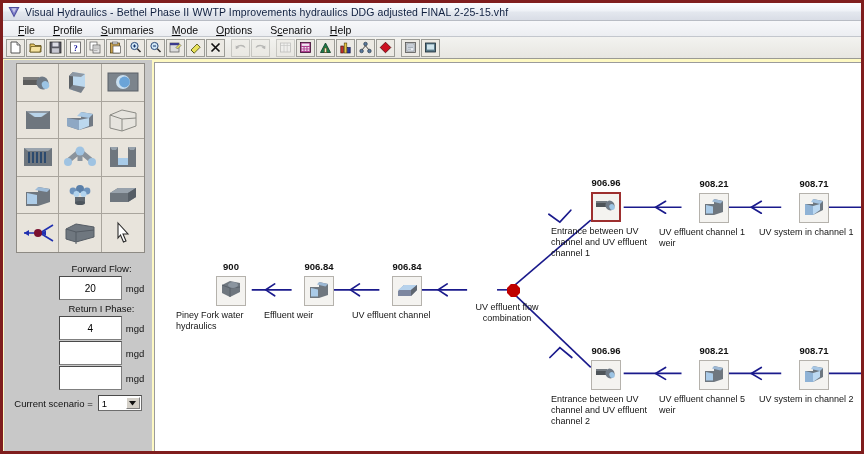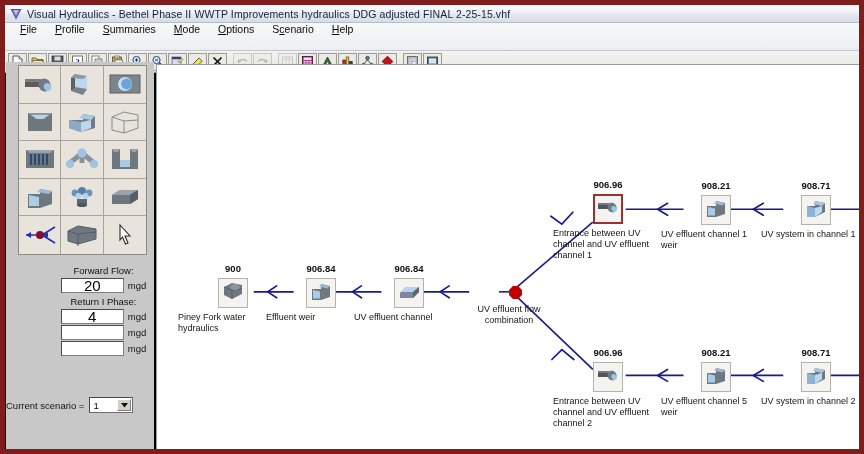--- a/index.html
+++ b/index.html
@@ -6,45 +6,45 @@
   html, body {
     margin: 0; padding: 0;
     width: 864px; height: 454px;
     overflow: hidden;
     font-family: "Liberation Sans", sans-serif;
     background: #ffffff;
   }
   #app {
     position: relative;
     width: 864px; height: 454px;
-    background: #000000;
-    border: 5px solid #7f1d1d;
+    background: #fef9c3;
+    border: 3px solid #7f1d1d;
     overflow: hidden;
   }
 
   
   #titlebar {
     height: 18px;
     background: linear-gradient(to bottom, #fbfcfe 0%, #eef1f6 45%, #e3e7ee 55%, #d9dde6 100%);
     border-bottom: 1px solid #b8bcc4;
     display: flex; align-items: center;
     padding: 0 2px;
   }
   #app-icon { width: 14px; height: 14px; margin: 0 4px 0 2px; flex: 0 0 auto; position: relative; }
   #title-text {
     font-size: 10.5px; color: #102040; white-space: nowrap;
     letter-spacing: .1px;
   }
 
   
   #menubar {
-    height: 28px;
+    height: 16px;
     background: linear-gradient(to bottom, #f7f8fa 0%, #eceef2 100%);
     border-bottom: 1px solid #c3c7cd;
-    display: flex; align-items: flex-start;
+    display: flex; align-items: flex-end;
     padding-left: 6px;
   }
   .menu-item {
     font-size: 10.5px; color: #0a0a0a;
     padding: 0 9px; cursor: default; white-space: nowrap;
   }
   .menu-item .mn { text-decoration: underline; }
 
   
   #toolbar {
@@ -94,34 +94,34 @@
 
   
   #form { position: absolute; left: 0; top: 200px; width: 148px; }
   .fld-row { text-align: center; margin-bottom: 1px; margin-left: 47px; }
   .fld-label {
     font-size: 9.5px; color: #111; display: block;
     text-align: center; margin-bottom: 2px; margin-top: 3px;
   }
   .fld-line { display: flex; align-items: center; justify-content: center; gap: 4px; }
   .fld-input {
-    width: 63px; height: 15px;
+    width: 63px; height: 24px;
     background: #ffffff;
     border: 1px solid #7f7f7f;
     border-top-color:#4a4a4a; border-left-color:#4a4a4a;
-    font-size: 15px; color: #000;
+    font-size: 10px; color: #000;
     text-align: center; line-height: 13px;
     font-family: "Liberation Sans", sans-serif;
     padding: 0;
   }
   .fld-unit { font-size: 9.5px; color: #111; }
 
   #scenario-row {
     position: absolute; left: 0; top: 335px; width: 148px;
-    display: flex; align-items: center; justify-content: flex-start; gap: 5px;
+    display: flex; align-items: center; justify-content: center; gap: 5px;
   }
   #scenario-label { font-size: 9.5px; color: #111; }
   #scenario-select {
     width: 44px; height: 16px;
     background: #fff;
     border: 1px solid #6d6d6d;
     border-top-color:#4a4a4a; border-left-color:#4a4a4a;
     display: flex; align-items: center;
     font-size: 9.5px; color: #000;
     position: relative;

